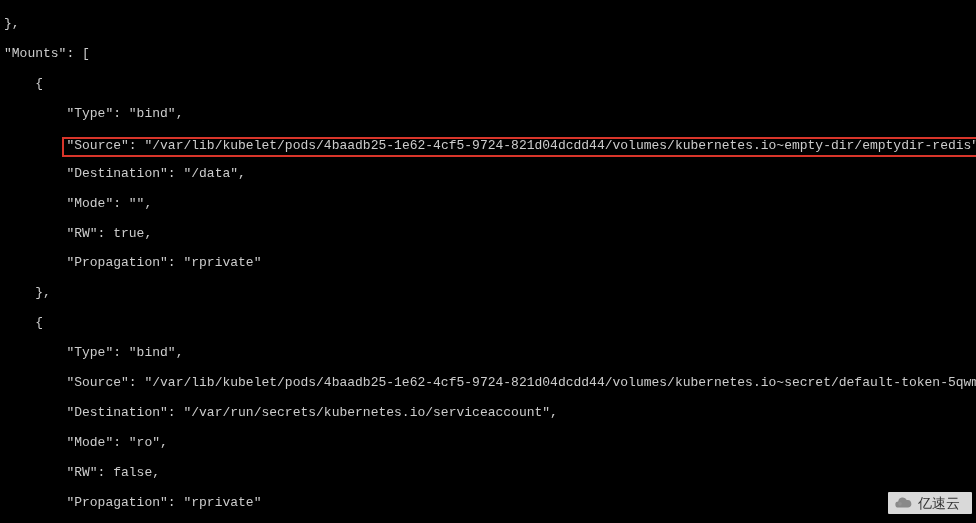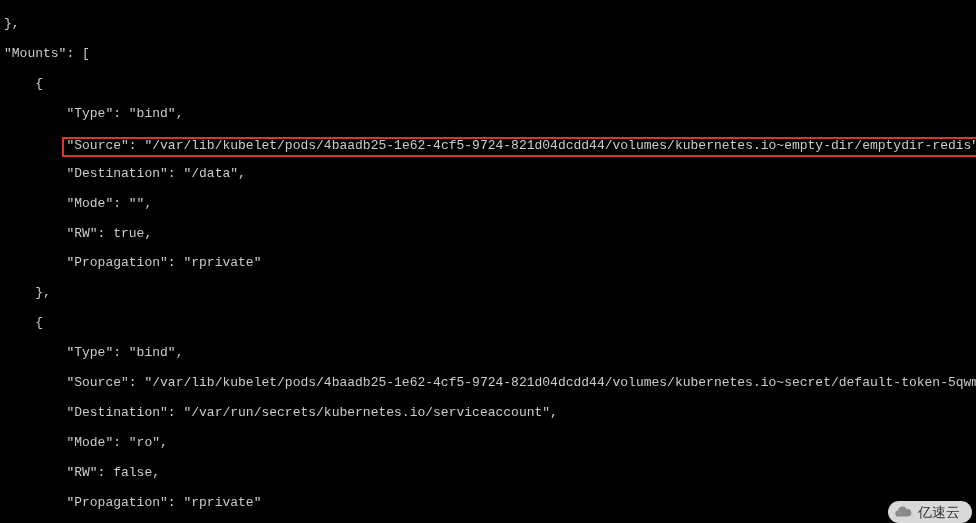--- a/index.html
+++ b/index.html
@@ -24,25 +24,25 @@
       white-space: pre;
     }
     .highlighted-line {
       border: 2px solid #d9352a;
       display: inline-block;
       padding: 0 2px 1px 2px;
       margin-left: -4px;
     }
     .watermark {
       position: absolute;
-      bottom: 0;
+      bottom: 9px;
       right: 4px;
       background: rgba(255,255,255,0.85);
       padding: 2px 12px 2px 6px;
-      border-radius: 11px;
+      border-radius: 1px;
       display: flex;
       align-items: center;
       gap: 6px;
       font-family: Arial, sans-serif;
       font-size: 14px;
       color: #333;
     }
     .watermark-icon {
       width: 18px;
       height: 18px;

